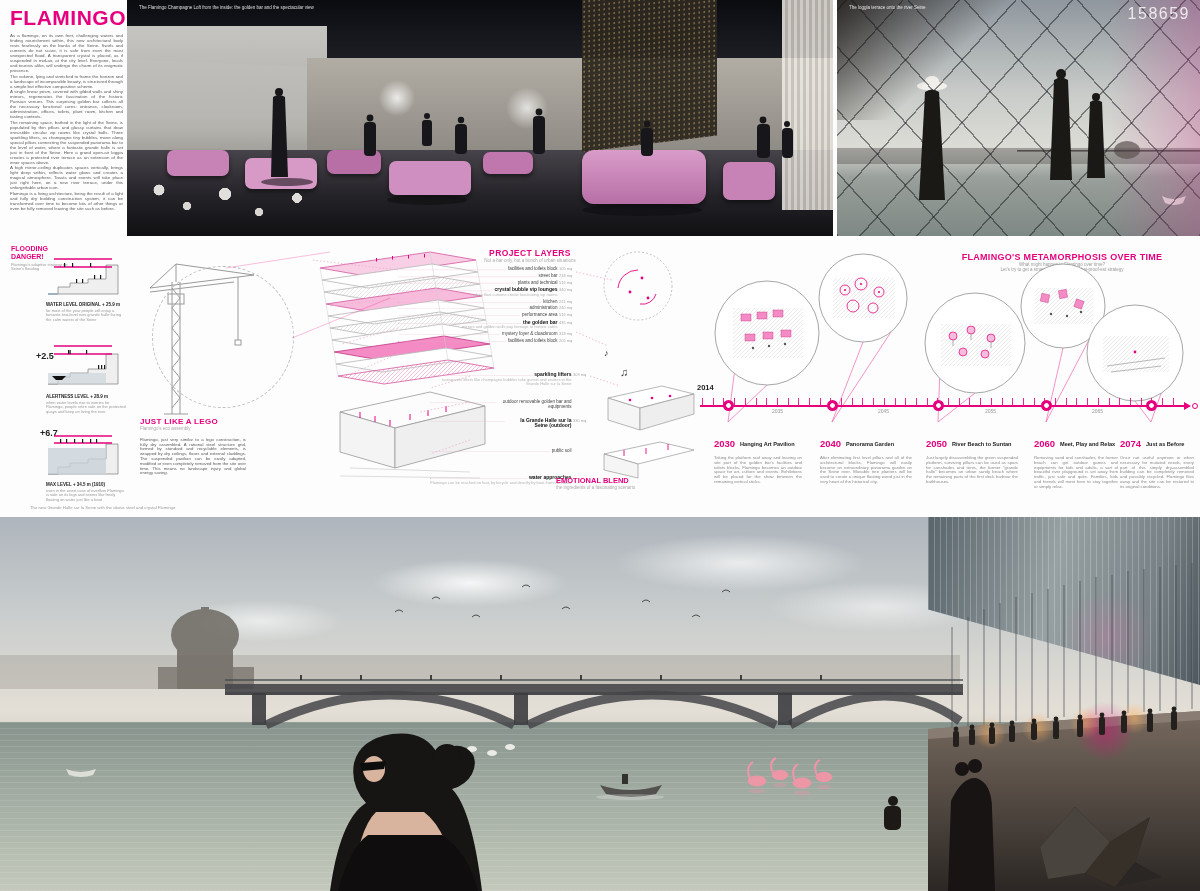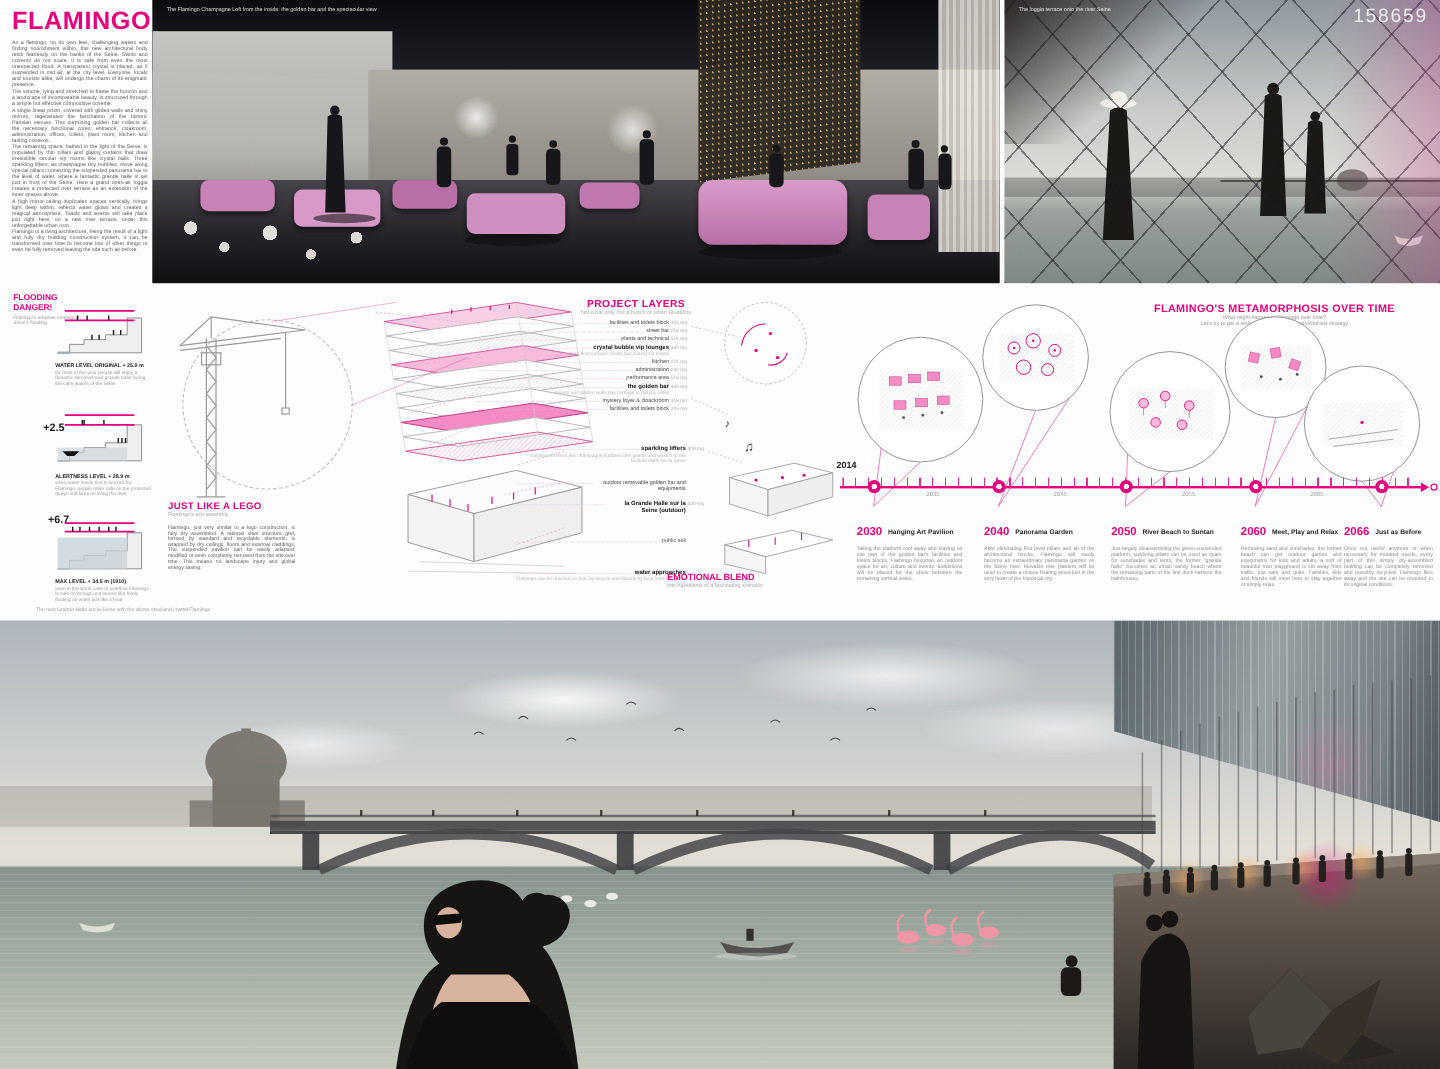--- a/index.html
+++ b/index.html
@@ -645,21 +645,21 @@
         <div class="sc">Just largely disassembling the green suspended platform, surviving pillars can be used as spars for sunshades and tents, the former "grande halle" becomes an urban sandy beach where the remaining parts of the first deck harbour the bathhouses.</div>
       </div>
   </div>
   <div class="abs milestone" style="left:1034px;width:84px;">
     <div class="hd"><span class="yr">2060</span> <span class="tt">Meet, Play and Relax</span></div>
     <div class="tx">
         <div class="sc">Removing sand and sunshades, the former beach can get outdoor games and equipments for kids and adults, a sort of beautiful river playground is set away from traffic, just safe and quite. Families, kids and friends will meet here to stay together or simply relax.</div>
       </div>
   </div>
   <div class="abs milestone" style="left:1120px;width:74px;">
-    <div class="hd"><span class="yr">2066</span> <span class="tt">Just as Before</span></div>
+    <div class="hd"><span class="yr">2074</span> <span class="tt">Just as Before</span></div>
     <div class="tx">
         <div class="sc">Once not useful anymore or when necessary for mutated needs, every part of this simply dry-assembled building can be completely removed and possibly recycled. Flamingo flies away and the site can be restored to its original conditions.</div>
       </div>
   </div>
 
   <div class="abs river-caption">
       <div class="sc">The new Grande Halle sur la Seine with the above steel and crystal Flamingo</div>
     </div>
   <div class="abs img img-river">
     <div class="abs clouds"></div>

